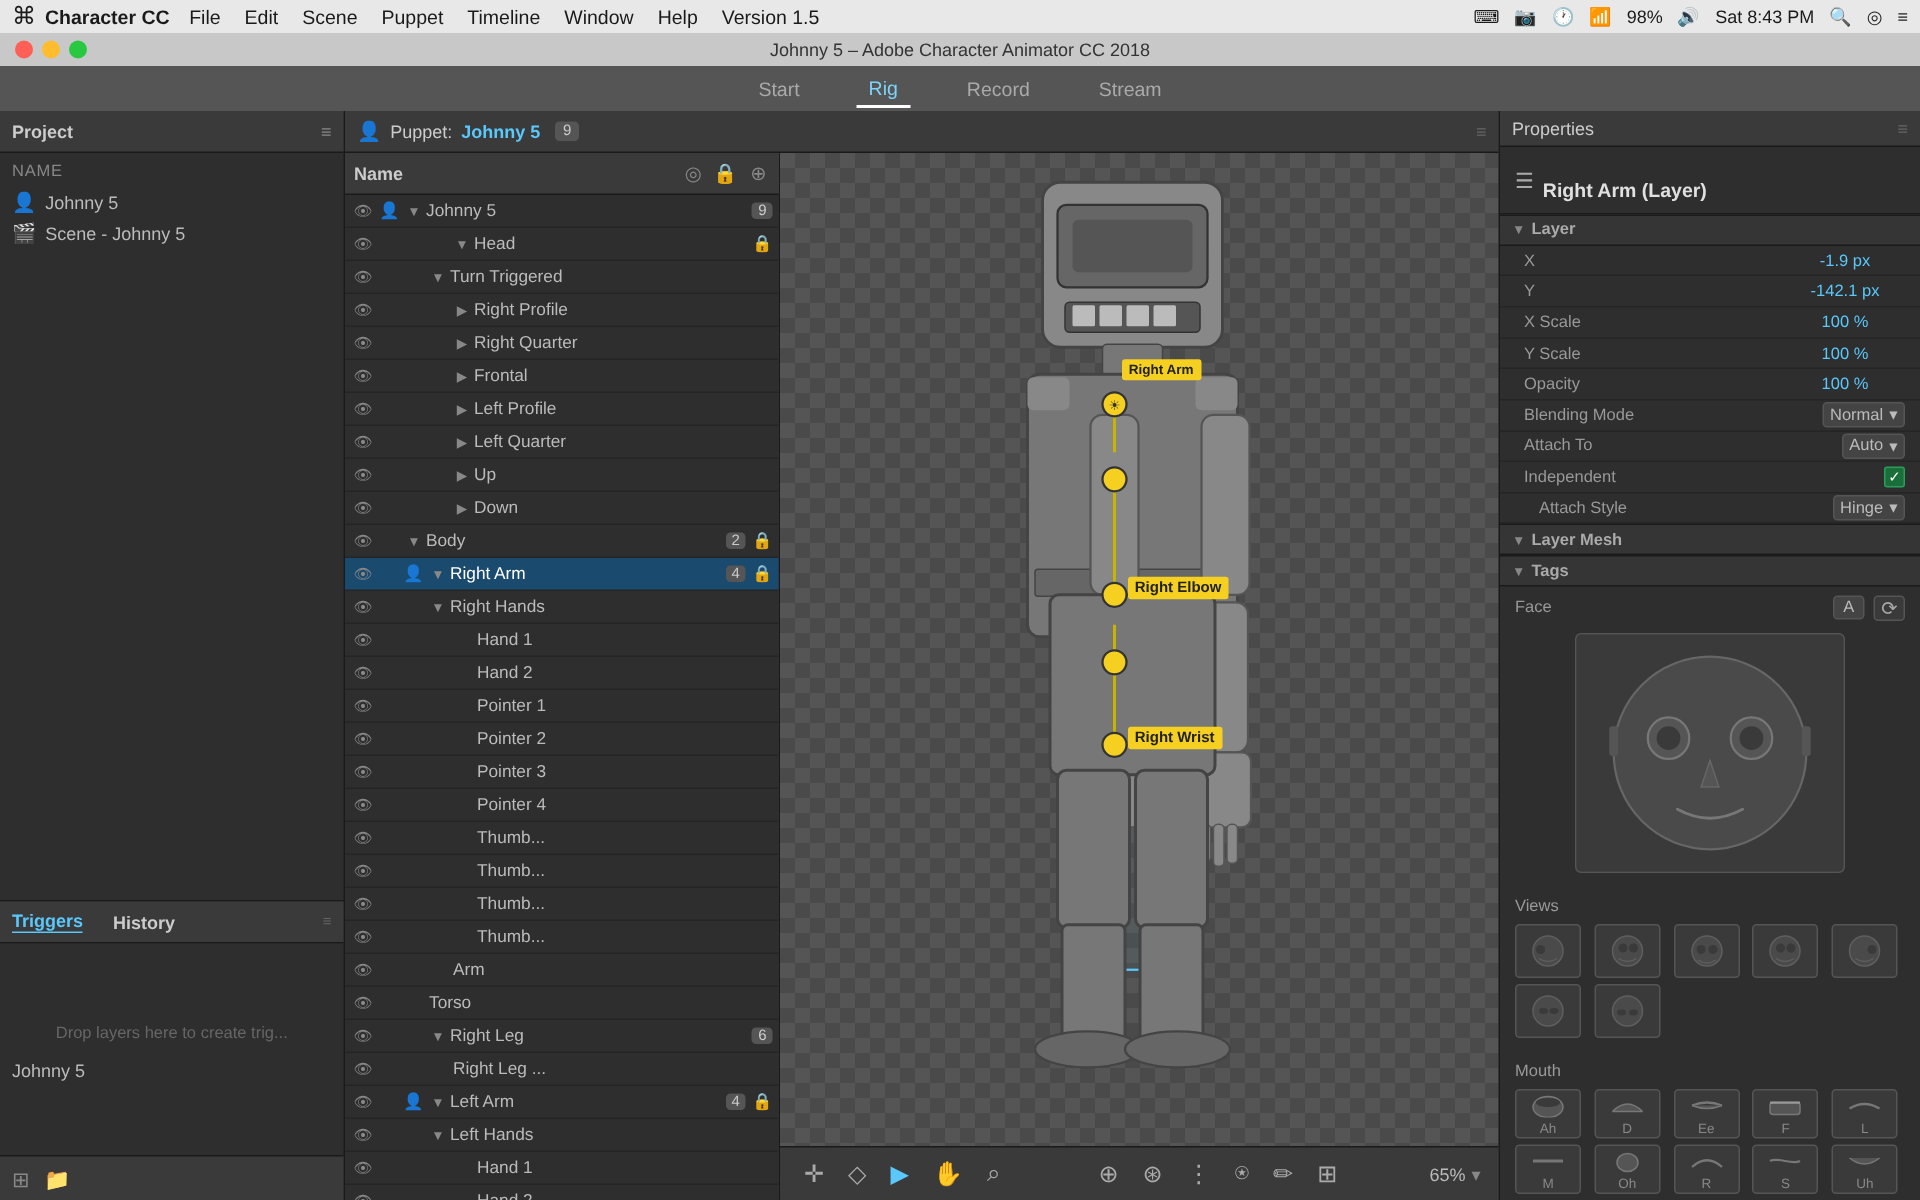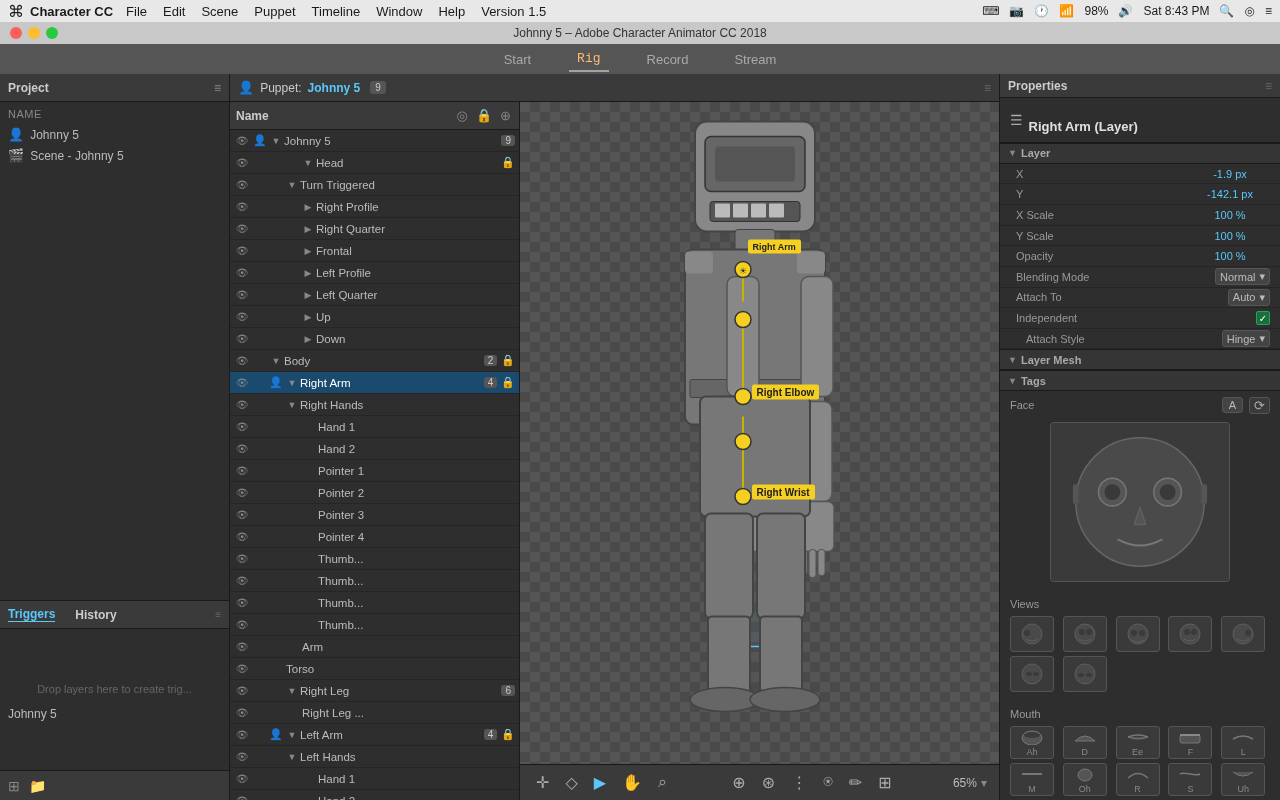--- a/index.html
+++ b/index.html
@@ -75,23 +75,22 @@
       gap: 30px;
       flex-shrink: 0;
     }
     .tab-item {
       color: #aaa;
       font-size: 13px;
       padding: 4px 8px;
       cursor: pointer;
     }
     .tab-item.active {
-      color: #fdba74;
-      border-bottom: 2px solid #a3a3a3;
-      font-family: Liberation Mono, monospace;
+      color: #7dd3fc;
+      border-bottom: 2px solid #ffffff;
     }
 
     
     .main-layout {
       display: flex;
       flex: 1;
       overflow: hidden;
     }
 
     
@@ -321,21 +320,21 @@
     }
     .right-panel-header {
       height: 28px;
       background: #3a3a3a;
       border-bottom: 1px solid #1a1a1a;
       display: flex;
       align-items: center;
       padding: 0 8px;
       gap: 6px;
       font-size: 12px;
-      font-weight: 700;
+      font-weight: 400;
       color: #ccc;
       position: sticky;
       top: 0;
       z-index: 10;
     }
     .layer-title-row {
       display: flex;
       align-items: center;
       padding: 8px 10px;
       gap: 6px;

